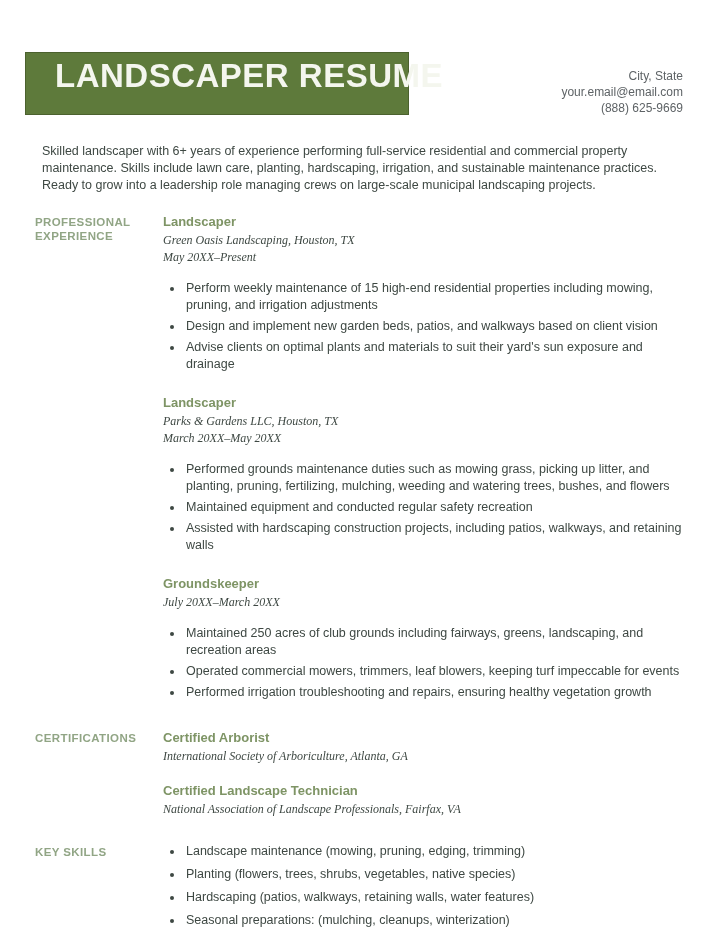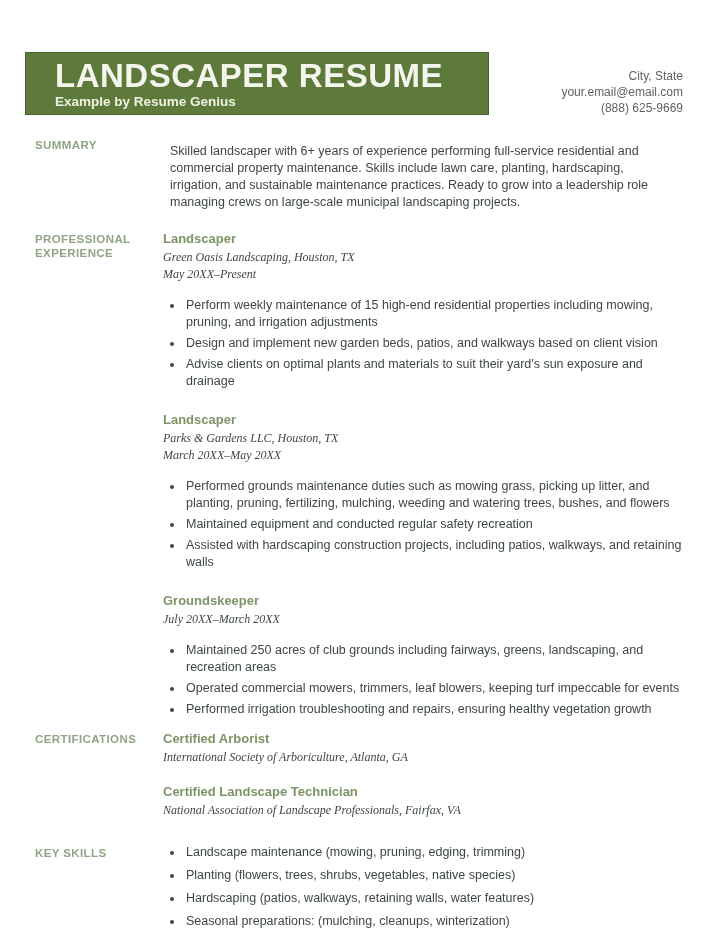--- a/index.html
+++ b/index.html
@@ -7,21 +7,21 @@
     width:720px; height:931px;
     background:#ffffff;
     font-family:"Liberation Sans","DejaVu Sans",sans-serif;
     color:#3e4843;
     position:relative;
     overflow:hidden;
   }
   
   .banner {
     position:absolute; left:25px; top:52px;
-    width:464px; height:63px; box-sizing:border-box;
+    width:384px; height:63px; box-sizing:border-box;
     background:#5e7a3b;
     border:1px solid #4b612e;
     padding:5px 0 0 29px;
   }
   .banner-title {
     color:#f4f6ee; font-size:33px; font-weight:bold;
     letter-spacing:0.5px; line-height:35px; white-space:nowrap;
   }
   .banner-subtitle {
     color:#eef2e4; font-size:13.5px; font-weight:bold; line-height:17px;
@@ -36,21 +36,21 @@
   .row { display:flex; padding:0 35px; }
   .label-col {
     flex:0 0 128px; width:128px;
     color:#91a585; font-weight:bold;
     font-size:11.5px; letter-spacing:0.4px; line-height:14px;
     padding-top:2px;
   }
   .content-col { flex:1; min-width:0; }
   .body-text { margin:7px; font-size:12.5px; line-height:17px; }
   .row-summary { margin-bottom:12px; }
-  .row-experience { margin-bottom:12px; }
+  .row-experience { margin-bottom:28px; }
   .row-certifications { margin-bottom:25px; }
   
   .job + .job { margin-top:21px; }
   .job-title, .cert-title {
     color:#7e9465; font-weight:bold;
     font-size:13px; line-height:17px; margin:0 0 2px 0;
   }
   .job-company, .job-dates, .cert-org {
     font-style:italic; font-size:12px; line-height:17px; margin:0;font-family:Liberation Serif, serif;
   }
@@ -65,33 +65,31 @@
   .cert + .cert { margin-top:17px; }
   
   ul.skills { margin-top:0; }
   ul.skills li { margin-bottom:6px; }
 </style>
 </head>
 <body>
 
 <div class="banner">
   <div class="banner-title">LANDSCAPER RESUME</div>
-  <div class="banner-subtitle">Example by Resume Genius</div>
 </div>
 
 <div class="contact">
   <div>City, State</div>
   <div>your.email@email.com</div>
   <div>(888) 625-9669</div>
 </div>
 
 <div class="main">
 
   <section class="row row-summary">
-    <div class="label-col">SUMMARY</div>
     <div class="content-col">
       <p class="body-text">Skilled landscaper with 6+ years of experience performing full-service residential and commercial property maintenance. Skills include lawn care, planting, hardscaping, irrigation, and sustainable maintenance practices. Ready to grow into a leadership role managing crews on large-scale municipal landscaping projects.</p>
     </div>
   </section>
 
   <section class="row row-experience">
     <div class="label-col">PROFESSIONAL EXPERIENCE</div>
     <div class="content-col">
 
       <div class="job">

